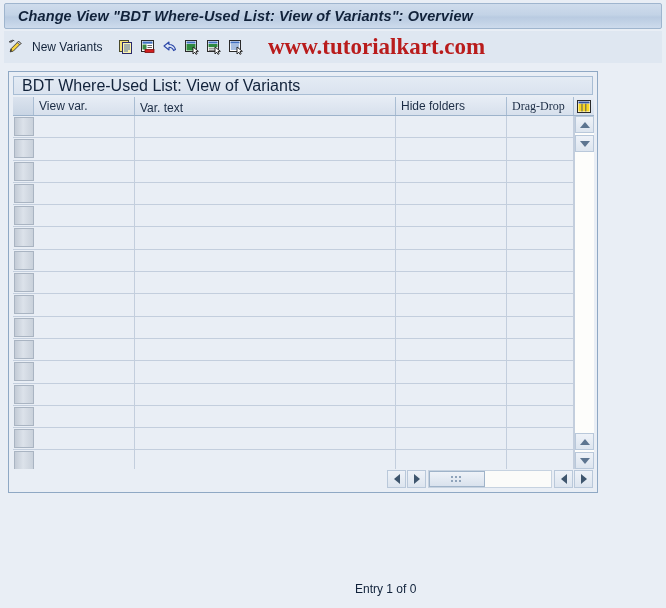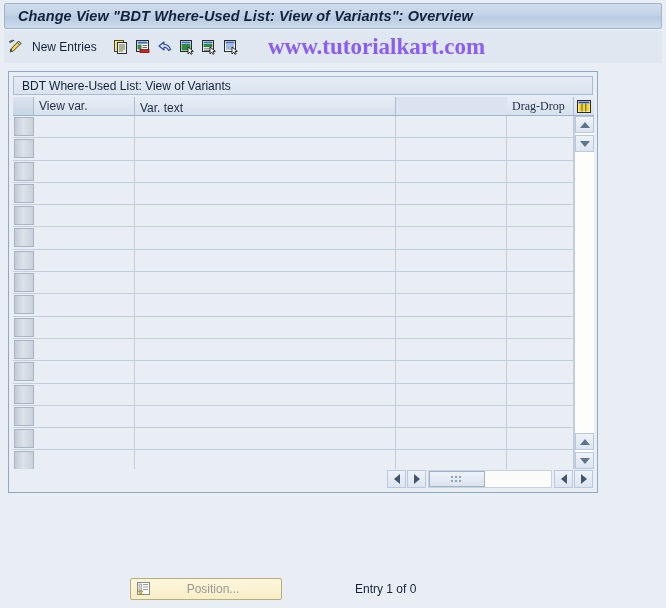--- a/index.html
+++ b/index.html
@@ -92,21 +92,21 @@
   #panel-title {
     position: absolute;
     left: 4px; top: 4px;
     width: 580px; height: 19px;
     background: linear-gradient(to bottom, #e4ebf4 0%, #dae3ef 100%);
     border: 1px solid #a8bdd4;
     box-sizing: border-box;
     display: flex;
     align-items: center;
     padding-left: 8px;
-    font-size: 12px;
+    font-size: 16px;
     color: #11223a;
     white-space: nowrap;
   }
 
   
   #grid {
     position: absolute;
     left: 4px; top: 25px;
     width: 581px; height: 372px;
   }
@@ -291,21 +291,21 @@
   <div class="tb-btn" title="Display/Change">
     <svg class="tb-icon" viewBox="0 0 18 18">
       <path d="M3.5 3.5 Q5 2.2 6.5 3.4 Q5.2 4.3 3.6 4.2 Z" fill="none" stroke="#2b2b2b" stroke-width="0.9"></path>
       <path d="M5.5 2.6 Q7 1.6 8.3 2.9" fill="none" stroke="#2b2b2b" stroke-width="0.9"></path>
       <path d="M12.6 3.2 l2.3 2.3 -7.6 7.6 -3.1 0.8 0.8 -3.1 Z" fill="#f5d23c" stroke="#3a3a3a" stroke-width="0.9"></path>
       <path d="M12.6 3.2 l2.3 2.3 -1.3 1.3 -2.3 -2.3 Z" fill="#cfcfcf" stroke="#3a3a3a" stroke-width="0.8"></path>
       <path d="M4.2 13.9 l0.8 -3.1 1.2 1.2 Z" fill="#2b2b2b"></path>
     </svg>
   </div>
 
-  <span class="tb-label">New Entries</span>
+  <span class="tb-label">New Variants</span>
 
   <div class="sep"></div>
 
   <div class="tb-btn" title="Copy As...">
     <svg class="tb-icon" viewBox="0 0 18 18">
       <rect x="2.5" y="2.5" width="9" height="11" fill="#f4e37a" stroke="#4a4a2a" stroke-width="1"></rect>
       <rect x="5.5" y="4.5" width="9" height="11" fill="#fbf4ad" stroke="#2a2a6a" stroke-width="1"></rect>
       <line x1="7" y1="7" x2="13" y2="7" stroke="#3d5fa6" stroke-width="0.9"></line>
       <line x1="7" y1="9" x2="13" y2="9" stroke="#3d5fa6" stroke-width="0.9"></line>
       <line x1="7" y1="11" x2="13" y2="11" stroke="#3d5fa6" stroke-width="0.9"></line>
@@ -355,37 +355,40 @@
       <rect x="2.5" y="2.5" width="11" height="11" fill="#ffffff" stroke="#2a2a2a" stroke-width="1"></rect>
       <rect x="3.5" y="3.5" width="9" height="2" fill="#3f6fbf"></rect>
       <line x1="3.8" y1="7" x2="12.2" y2="7" stroke="#4a7ac0" stroke-width="1"></line>
       <line x1="3.8" y1="9" x2="12.2" y2="9" stroke="#4a7ac0" stroke-width="1"></line>
       <line x1="3.8" y1="11" x2="12.2" y2="11" stroke="#4a7ac0" stroke-width="1"></line>
       <path d="M10 9 L10 16 L11.8 14.2 L13 16.4 L14.2 15.6 L13 13.5 L15.4 13.3 Z" fill="#ffffff" stroke="#1a1a1a" stroke-width="0.9" stroke-linejoin="round"></path>
     </svg>
   </div>
 </div>
 
-<div id="watermark" style="color: #8b5cf6;">www.tutorialkart.com</div>
+<div id="watermark" style="color: #b91c1c;">www.tutorialkart.com</div>
 
 <div id="panel">
 
   <div id="panel-title">
     <span>BDT Where-Used List: View of Variants</span>
   </div>
 
   <div id="grid">
 
     <div id="grid-head">
       <div class="hcell sel-all" style="left:0; width:21px;"></div>
       <div class="hcell" style="left:21px; width:101px;">
         <span>View var.</span>
       </div>
       <div class="hcell" style="left:122px; width:261px;align-items:flex-end;">
         <span>Var. text</span>
+      </div>
+      <div class="hcell" style="left:383px; width:111px;">
+        <span>Hide folders</span>
       </div>
       <div class="hcell" style="left:494px; width:67px;font-family:Liberation Serif, serif;">
         <span>Drag-Drop</span>
       </div>
       <div id="cfg-btn" title="Table Settings">
         <svg width="14" height="13" viewBox="0 0 14 13">
           <rect x="0.5" y="0.5" width="13" height="12" fill="#ffffff" stroke="#2a2a2a" stroke-width="1"></rect>
           <rect x="1.5" y="1.5" width="11" height="2" fill="#2f4f9e"></rect>
           <rect x="1.5" y="3.8" width="3.3" height="7.7" fill="#f7d623"></rect>
           <rect x="5.3" y="3.8" width="3.3" height="7.7" fill="#f7d623"></rect>
@@ -553,25 +556,14 @@
         <span class="tri-h left"></span>
       </div>
     <div class="hsb-btn">
         <span class="tri-h right"></span>
       </div>
   </div>
 
 </div>
 
 <div id="footer">
-  <div id="position-btn">
-    <svg width="18" height="18" viewBox="0 0 18 18" style="margin-left:4px;">
-      <rect x="2.5" y="2.5" width="12" height="12" fill="#ffffff" stroke="#8b8b8b" stroke-width="1"></rect>
-      <line x1="8" y1="4.5" x2="13" y2="4.5" stroke="#9a9a9a" stroke-width="1"></line>
-      <line x1="8" y1="7" x2="13" y2="7" stroke="#9a9a9a" stroke-width="1"></line>
-      <line x1="8" y1="9.5" x2="13" y2="9.5" stroke="#9a9a9a" stroke-width="1"></line>
-      <path d="M4 4 L6.5 4 L6.5 11 L4 11 Z" fill="#d8d8d8" stroke="#9a9a9a" stroke-width="0.7"></path>
-      <path d="M3.5 11 L7.5 11 L5.5 15 Z" fill="#e8c84a" stroke="#8b7a20" stroke-width="0.8"></path>
-    </svg>
-    <span class="pb-label">Position...</span>
-  </div>
   <div id="entry-count">Entry 1 of 0</div>
 </div>
 
 </body></html>

